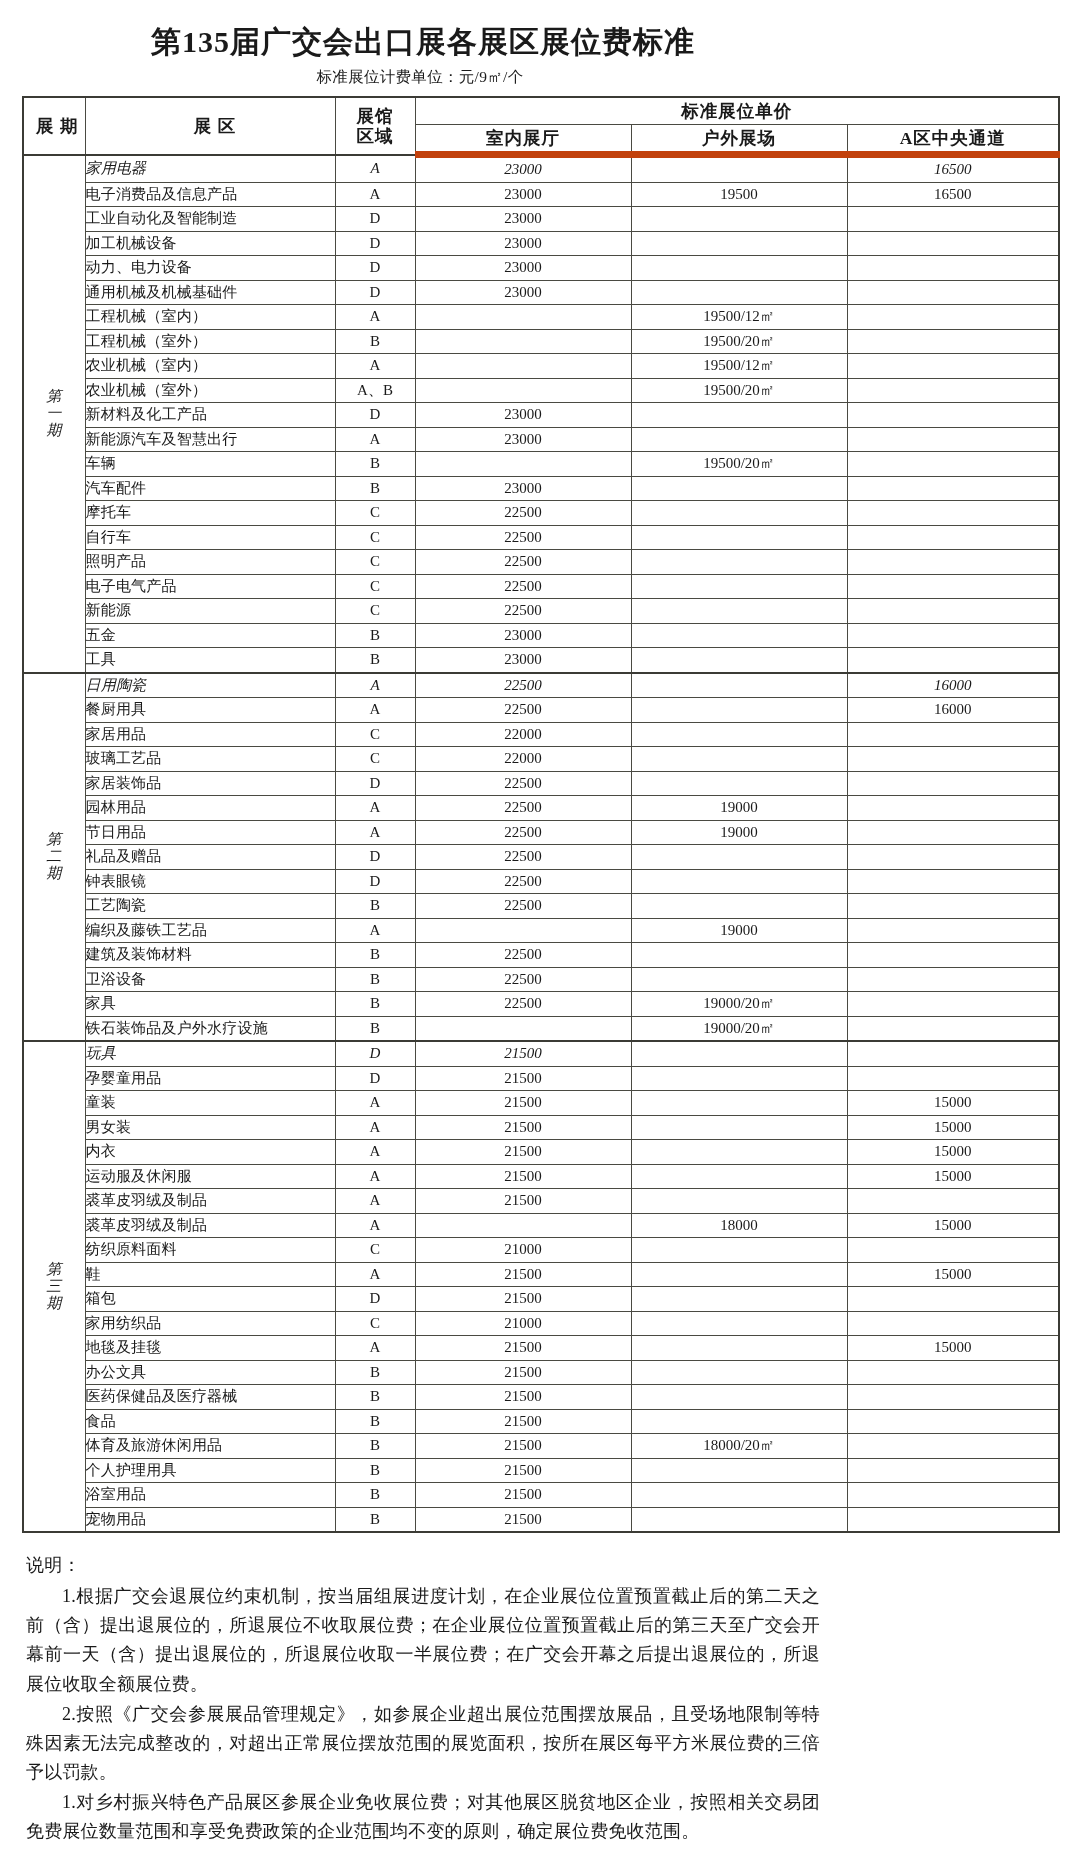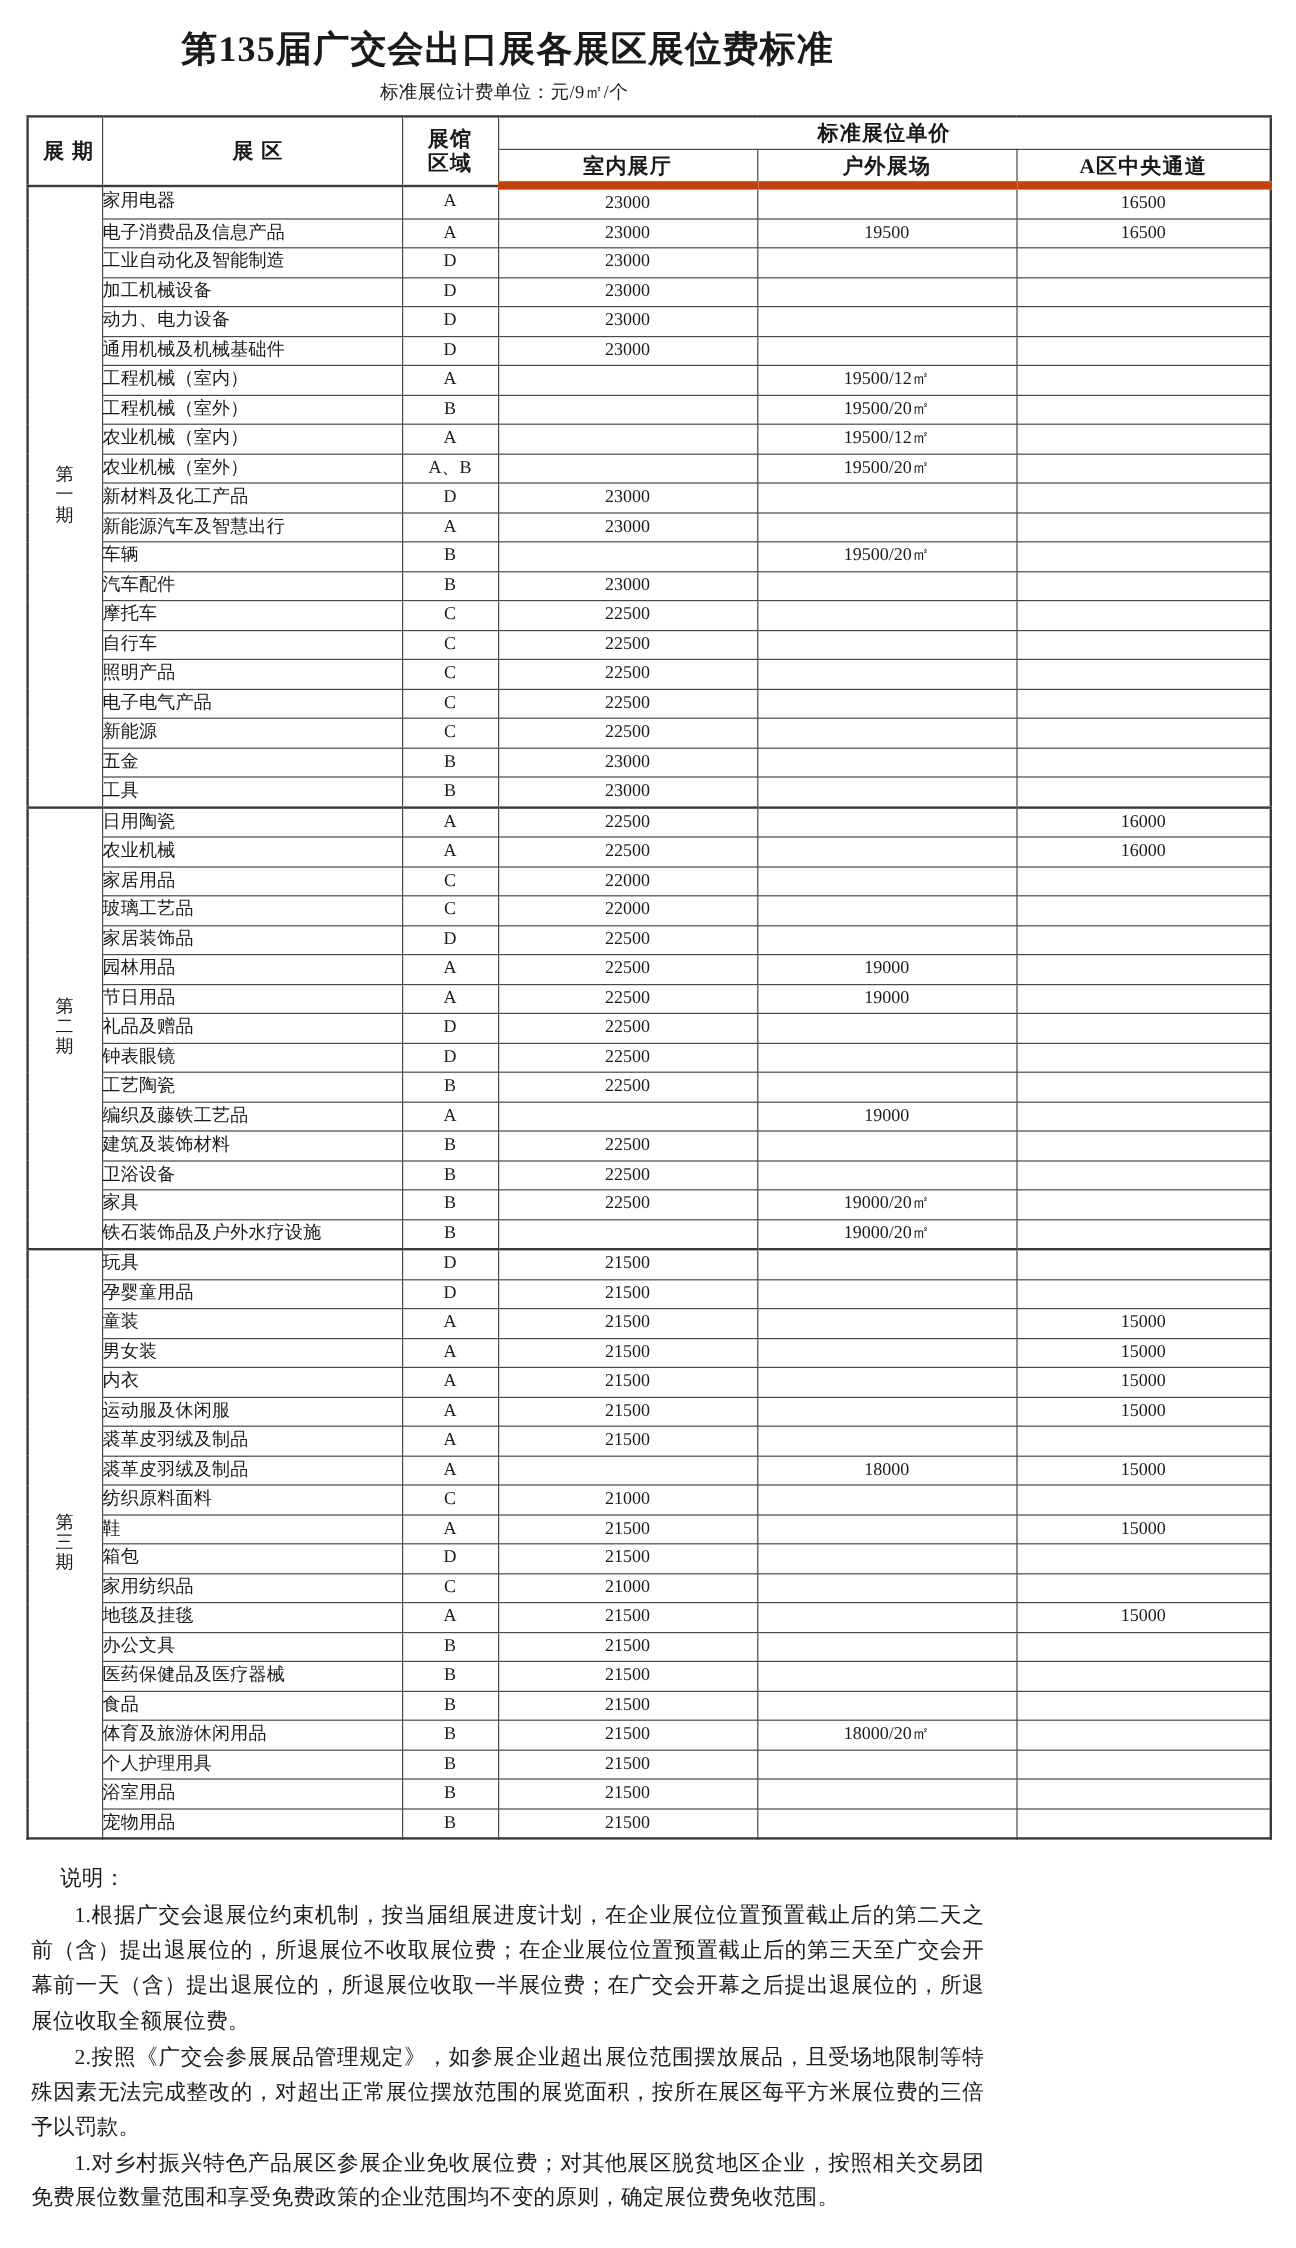--- a/index.html
+++ b/index.html
@@ -83,36 +83,35 @@
     padding-left: 8px;
     font-size: 16px;
     height: 23.5px;
     letter-spacing: 0.2px;
   }
   td.hall-cell, td.num-cell {
     text-align: center;
     font-size: 15px;
     height: 23.5px;
   }
-  tr.section-start > td { border-top: 2px solid #3b3b35; }
+  tr.section-start > td { border-top: 2px solid #3b3b35; font-style: italic; }
   table.fee-table { border: 2px solid #3b3b35; }
   thead tr:first-child th { border-top: 2px solid #3b3b35; }
   thead th.h-period, thead th.h-zone, thead th.h-hall { border-bottom: 2px solid #3b3b35; }
   thead tr:last-child th { border-bottom: 7px solid #c2410c; font-family: Liberation Serif, serif; }
 
   .notes {
     margin: 18px 4px 0 4px;
     font-size: 18px;
     line-height: 1.62;
     letter-spacing: 0.2px;
   }
   .notes-title {
     font-weight: normal;
     margin-bottom: 2px;
-    margin-left: 24px;
   }
   .note-item {
     text-indent: 2em;
     margin-bottom: 1px;
     text-align: justify;
   }
 </style>
 </head>
 <body>
 
@@ -306,21 +305,21 @@
             <span>二</span>
             <span>期</span>
           </td>
           <td class="zone-cell">日用陶瓷</td>
           <td class="hall-cell">A</td>
           <td class="num-cell">22500</td>
           <td class="num-cell"></td>
           <td class="num-cell">16000</td>
         </tr>
         <tr>
-          <td class="zone-cell">农业机械</td>
+          <td class="zone-cell">餐厨用具</td>
           <td class="hall-cell">A</td>
           <td class="num-cell">22500</td>
           <td class="num-cell"></td>
           <td class="num-cell">16000</td>
         </tr>
         <tr>
           <td class="zone-cell">家居用品</td>
           <td class="hall-cell">C</td>
           <td class="num-cell">22000</td>
           <td class="num-cell"></td>

